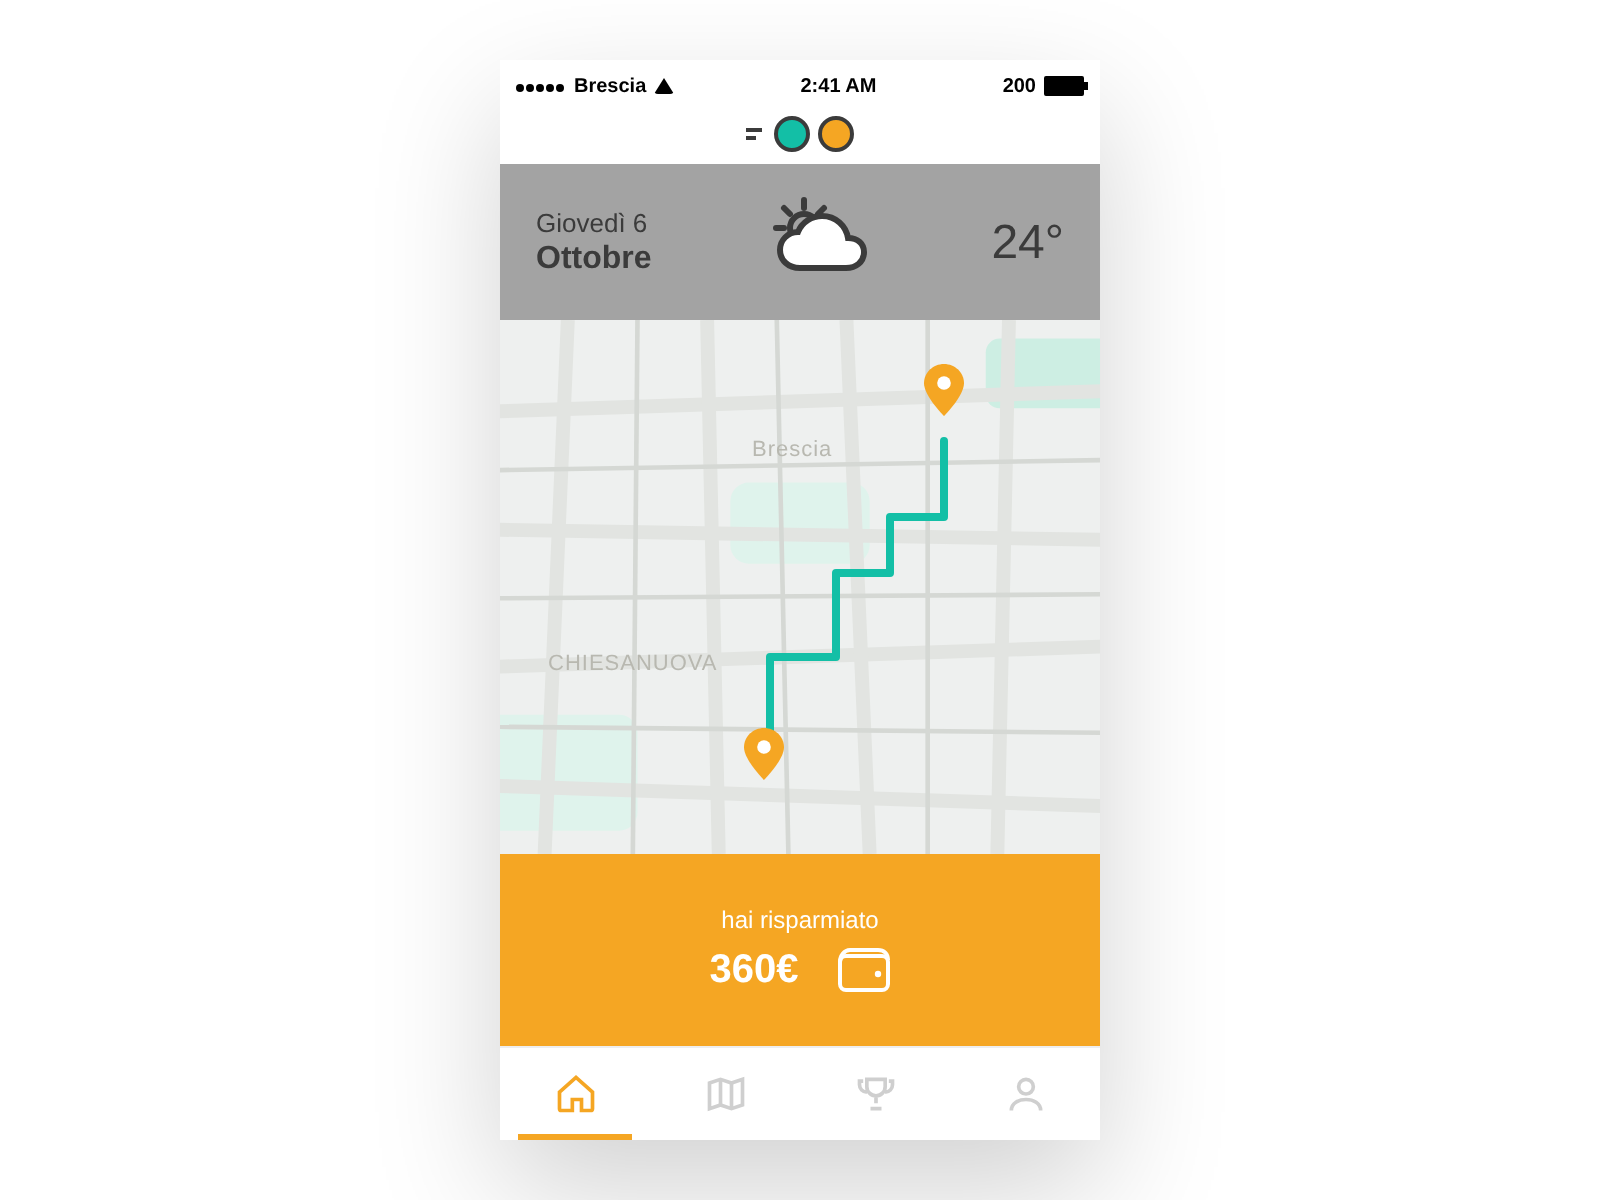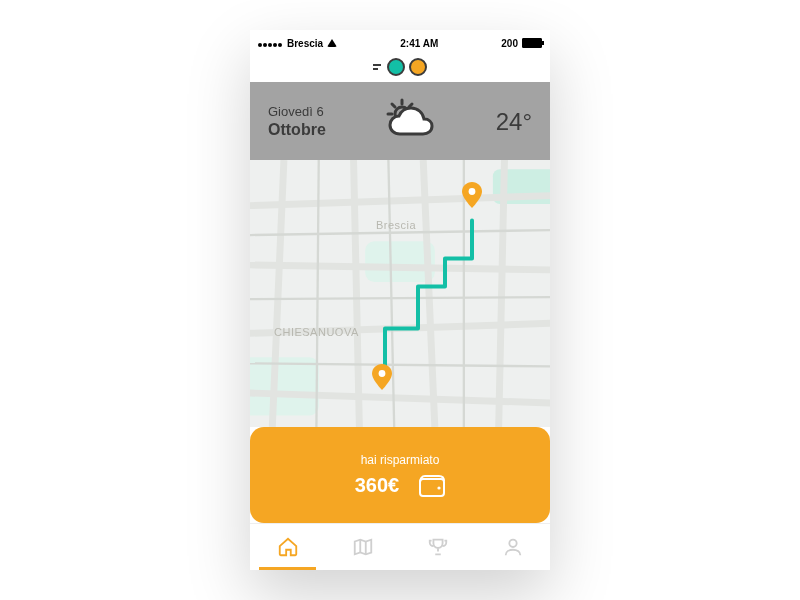--- a/index.html
+++ b/index.html
@@ -39,24 +39,24 @@
   .pin.top{left:74%;top:18%;}
   .pin.bot{left:44%;top:86%;}
   .route{position:absolute;inset:0;}
   .map-label{position:absolute;font-size:11px;color:#b8b8b0;letter-spacing:0.5px;}
   .map-label.city{left:42%;top:22%;}
   .map-label.district{left:8%;top:62%;}
 
   
   .cards{display:flex;height:96px;}
   .card{flex:1;color:#fff;display:flex;flex-direction:column;align-items:center;justify-content:center;gap:6px;padding:8px;}
-  .card.orange{background:#f5a623;border-radius:14px;}
+  .card.orange{background:#f5a623;}
   .card.teal{background:#13bfa6;}
   .card .caption{font-size:12px;text-align:center;line-height:1.25;font-weight:500;}
-  .card .value-row{display:flex;align-items:center;gap:20px;}
+  .card .value-row{display:flex;align-items:flex-start;gap:20px;}
   .card .value{font-size:20px;font-weight:700;}
 
   
   .tabbar{height:46px;border-top:1px solid #eee;display:flex;}
   .tab{flex:1;display:flex;align-items:center;justify-content:center;position:relative;}
   .tab svg{width:22px;height:22px;stroke:#cfcfcf;fill:none;stroke-width:2;}
   .tab.active svg{stroke:#f5a623;}
   .tab.active:after{content:"";position:absolute;bottom:0;left:12%;width:76%;height:3px;background:#f5a623;}
 </style>
 </head>

